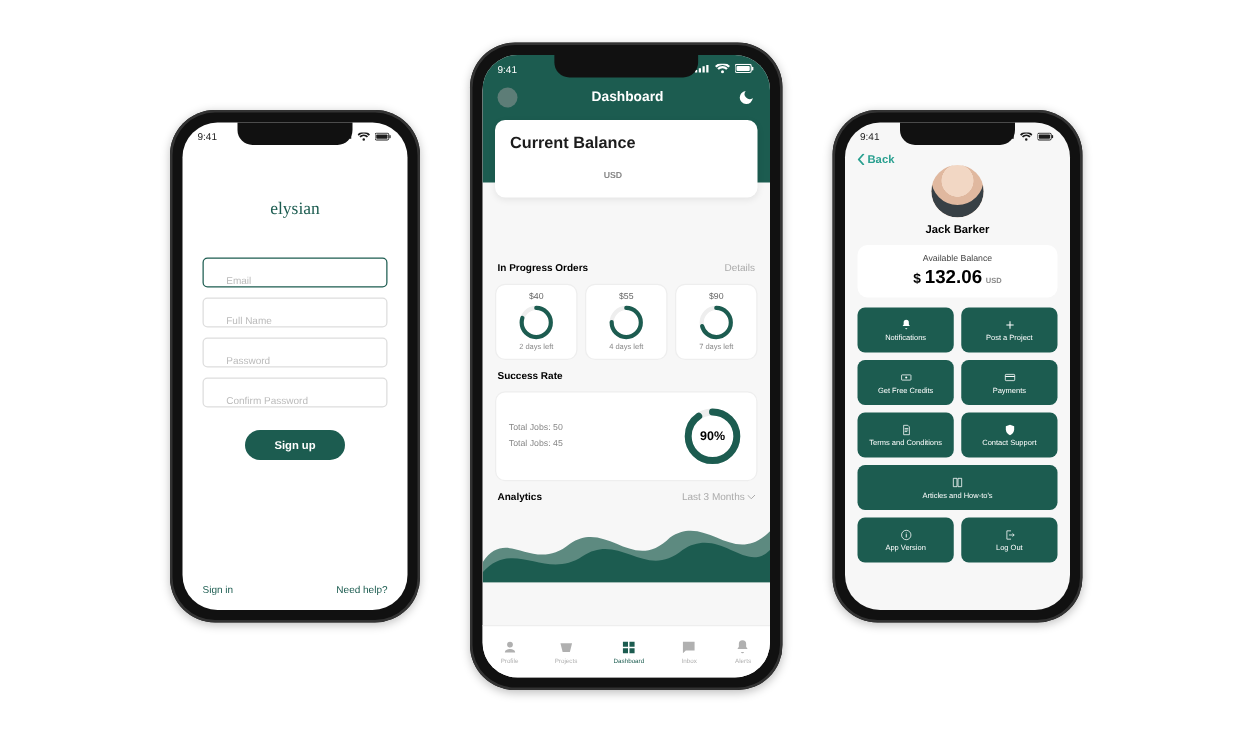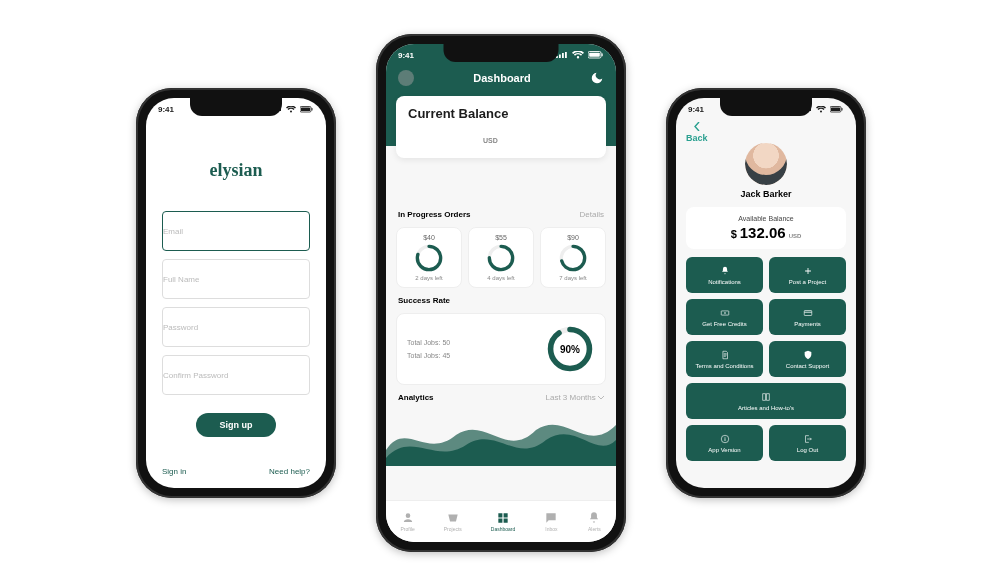--- a/index.html
+++ b/index.html
@@ -28,34 +28,34 @@
   }
   .phone.small { width: 200px; }
   .phone.small .screen { width: 180px; height: 390px; }
   .phone.big { width: 250px; }
   .phone.big .screen { width: 230px; height: 498px; }
   .notch {
     position:absolute; top:10px; left:50%; transform:translateX(-50%);
     width:46%; height:18px; background:#111; border-radius:0 0 12px 12px; z-index:20;
   }
   .statusbar {
-    height:22px; font-size:8px; font-weight:700;
+    height:22px; font-size:8px; font-weight:400;
     display:flex; justify-content:space-between; align-items:center;
     padding:0 12px;
   }
   .statusbar.dark { color:#fff; }
   .statusbar.light { color:#1c1c1c; }
   .sig { display:flex; gap:4px; align-items:center; }
   .sig svg { display:block; }
 
   
   .s1 { background:#fff; display:flex; flex-direction:column; }
-  .logo { text-align:center; font-family: Georgia, serif; font-weight:700; color:#1c5c50; font-size:18px; margin:40px 0 30px; }
+  .logo { text-align:center; font-family: Georgia, serif; font-weight:400; color:#1c5c50; font-size:14px; margin:40px 0 30px; }
   .form { padding:0 16px; display:flex; flex-direction:column; gap:8px; }
-  .input { border:1px solid #1c5c50; border-radius:4px; height:40px; padding:0 0; font-size:8px; color:#bbb; display:flex; align-items:center; }
+  .input { border:1px solid #1c5c50; border-radius:4px; height:24px; padding:0 18px; font-size:8px; color:#bbb; display:flex; align-items:flex-end; }
   .input.alt { border-color:#ddd; }
   .btn-primary {
     background:#1c5c50; color:#fff; border:0; border-radius:12px;
     height:24px; width:80px; font-size:9px; font-weight:600;
     align-self:center; margin-top:10px;
   }
   .s1-footer { margin-top:auto; display:flex; justify-content:space-between; padding:12px 16px; font-size:8px; color:#1c5c50; }
 
   
   .s2-head {
@@ -96,21 +96,21 @@
     height:42px; background:#fff; border-top:1px solid #eee;
     display:flex; justify-content:space-around; align-items:center;
   }
   .tab { display:flex; flex-direction:column; align-items:center; gap:1px; font-size:5px; color:#b0b0b0; }
   .tab.active { color:#1c5c50; }
   .tab svg { width:14px; height:14px; }
 
   
   .s3 { background:#f7f7f7; display:flex; flex-direction:column; }
   .s3-top { display:flex; align-items:center; padding:2px 10px 0; }
-  .back { color:#2aa090; font-size:9px; font-weight:600; display:flex; align-items:center; gap:2px;flex-direction:column;}
+  .back { color:#2aa090; font-size:9px; font-weight:600; display:flex; align-items:center; gap:2px;}
   .s3-profile { text-align:center; }
   .s3-avatar { width:42px; height:42px; border-radius:50%; background: radial-gradient(circle at 50% 30%, #f2d7c4 35%, #e0b89f 36%), #dedede; margin:0 auto; box-shadow: inset 0 -10px 0 #384045;}
   .s3-name { font-size:9px; font-weight:700; margin-top:4px; }
   .s3-balance { margin:8px 10px; background:#fff; border-radius:8px; padding:8px 12px; text-align:center; }
   .s3-balance .lbl { font-size:7px; color:#444; }
   .s3-balance .row { display:flex; align-items:baseline; justify-content:center; gap:3px; margin-top:2px; }
   .s3-balance .d { font-size:11px; font-weight:700; }
   .s3-balance .n { font-size:15px; font-weight:700; }
   .s3-balance .c { font-size:6px; font-weight:700; color:#888; }
   .tile-grid { padding:0 10px; display:grid; grid-template-columns:1fr 1fr; gap:6px; }

